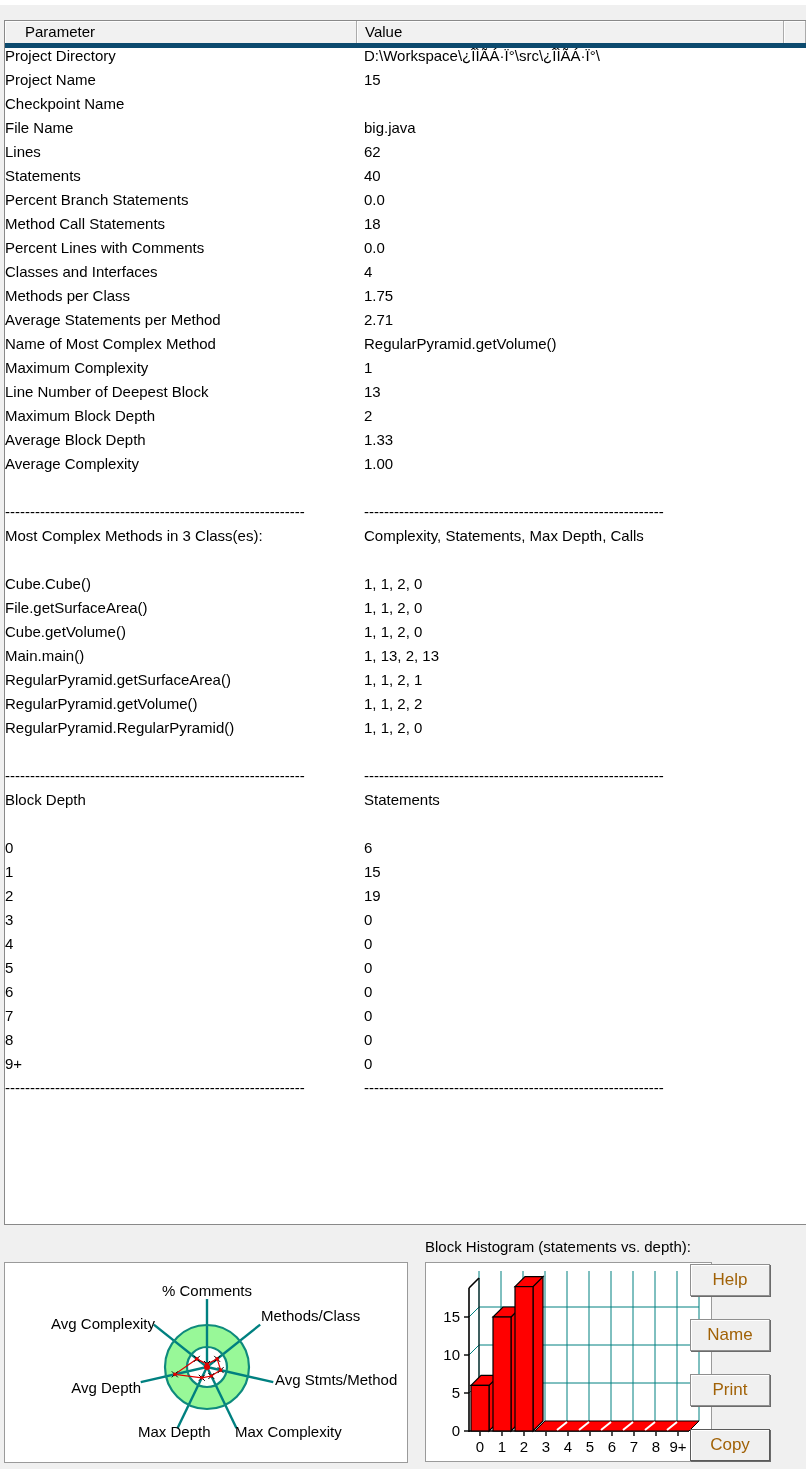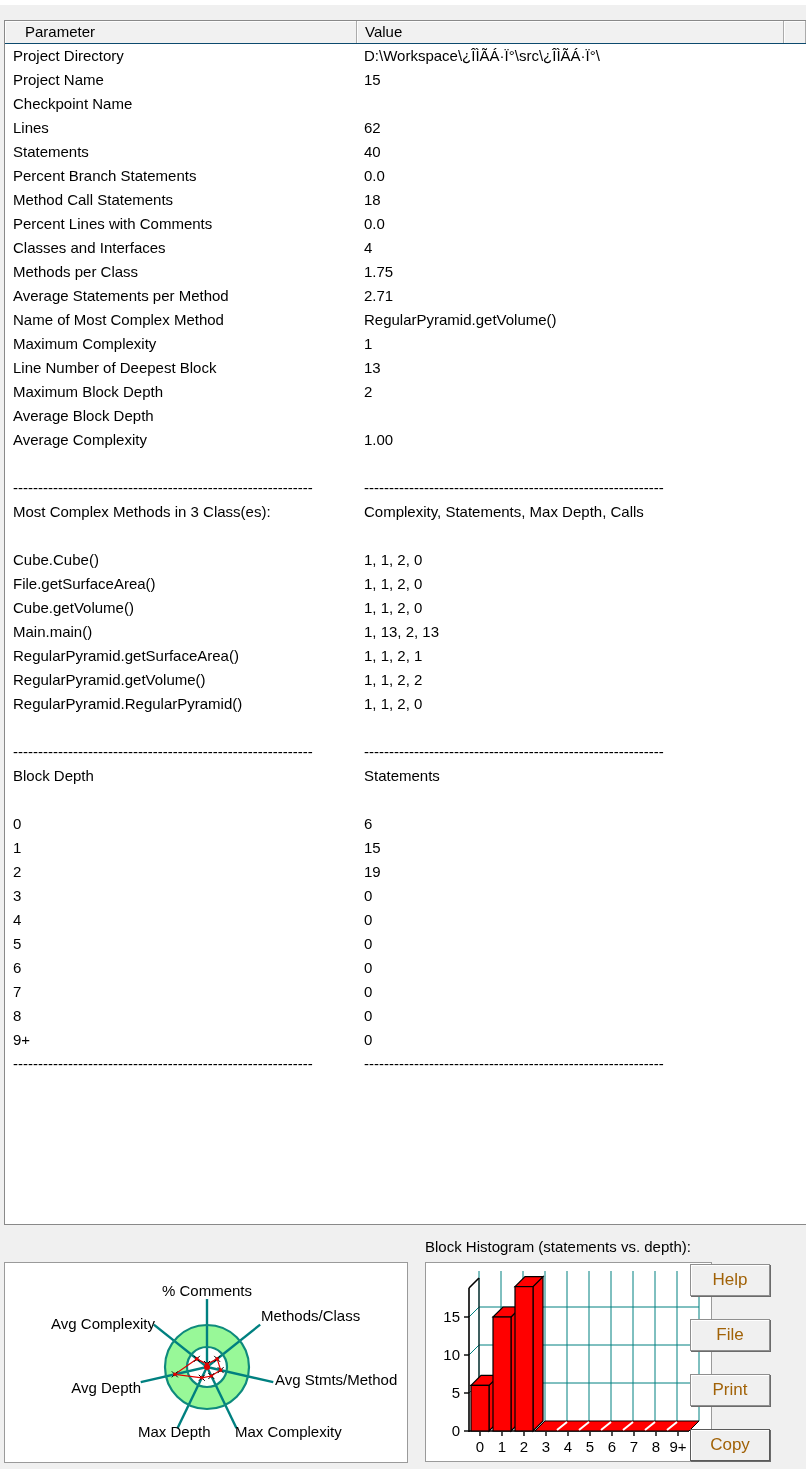--- a/index.html
+++ b/index.html
@@ -8,32 +8,32 @@
     background:#f0f0f0;
     font-family:"Liberation Sans",sans-serif;color:#000;
   }
   .top-strip{position:absolute;left:0;top:0;width:806px;height:5px;background:#ffffff}
 
   
   .listview{
     position:absolute;left:4px;top:20px;width:802px;height:1205px;
     background:#fff;border:1px solid #898989;border-right:none;box-sizing:border-box;
   }
-  .lv-header{display:flex;height:22px;background:#f1f1f1;border-bottom:1px solid #0c4a6e;}
+  .lv-header{display:flex;height:22px;background:#f1f1f1;border-bottom:5px solid #0c4a6e;}
   .lv-h{
     box-sizing:border-box;font-size:15px;line-height:21px;
     border-right:1px solid #ababab;box-shadow:inset 1px 1px 0 #fdfdfd;
     white-space:nowrap;overflow:hidden;
   }
   .lv-h.c-param{width:352px;padding-left:20px}
   .lv-h.c-value{width:427px;padding-left:8px}
   .lv-h.c-fill{flex:1}
   .lv-body{position:absolute;left:0;top:22px;right:0;bottom:0;overflow:hidden}
   .row{display:flex;height:24px;align-items:center;font-size:15px}
-  .row .c1{width:352px;padding-left:8px;box-sizing:border-box;white-space:pre;overflow:hidden}
+  .row .c1{width:352px;padding-left:0;box-sizing:border-box;white-space:pre;overflow:hidden}
   .row .c2{flex:1;padding-left:7px;white-space:pre;overflow:hidden}
 
   
   .box-label{position:absolute;font-size:15px;white-space:nowrap}
   .kiviat-box{
     position:absolute;left:4px;top:1262px;width:404px;height:201px;
     background:#fff;border:1px solid #9a9a9a;box-sizing:border-box;
   }
   .hist-box{
     position:absolute;left:425px;top:1262px;width:287px;height:200px;
@@ -72,20 +72,24 @@
         <div class="c2">D:\Workspace\¿ÎÌÃÁ·Ï°\src\¿ÎÌÃÁ·Ï°\</div>
       </div>
       <div class="row">
         <div class="c1">Project Name</div>
         <div class="c2">15</div>
       </div>
       <div class="row">
         <div class="c1">Checkpoint Name</div>
       </div>
       <div class="row">
+        <div class="c1">File Name</div>
+        <div class="c2">big.java</div>
+      </div>
+      <div class="row">
         <div class="c1">Lines</div>
         <div class="c2">62</div>
       </div>
       <div class="row">
         <div class="c1">Statements</div>
         <div class="c2">40</div>
       </div>
       <div class="row">
         <div class="c1">Percent Branch Statements</div>
         <div class="c2">0.0</div>
@@ -121,20 +125,21 @@
       <div class="row">
         <div class="c1">Line Number of Deepest Block</div>
         <div class="c2">13</div>
       </div>
       <div class="row">
         <div class="c1">Maximum Block Depth</div>
         <div class="c2">2</div>
       </div>
       <div class="row">
         <div class="c1">Average Block Depth</div>
+        <div class="c2">1.33</div>
       </div>
       <div class="row">
         <div class="c1">Average Complexity</div>
         <div class="c2">1.00</div>
       </div>
       <div class="row">
         <div class="c1"></div>
         <div class="c2"></div>
       </div>
       <div class="row">
@@ -375,15 +380,15 @@
       <line x1="208" y1="169" x2="208" y2="173" stroke="#000000" stroke-width="1.4"></line>
       <text x="208" y="189" text-anchor="middle">7</text>
       <line x1="230" y1="169" x2="230" y2="173" stroke="#000000" stroke-width="1.4"></line>
       <text x="230" y="189" text-anchor="middle">8</text>
       <line x1="252" y1="169" x2="252" y2="173" stroke="#000000" stroke-width="1.4"></line>
       <text x="252" y="189" text-anchor="middle">9+</text>
     </svg>
 </div>
 
 <button class="btn btn-help">Help</button>
-<button class="btn btn-copy">File</button>
+<button class="btn btn-copy">Name</button>
 <button class="btn btn-print">Print</button>
 <button class="btn btn-done">Copy</button>
 
 </body></html>

